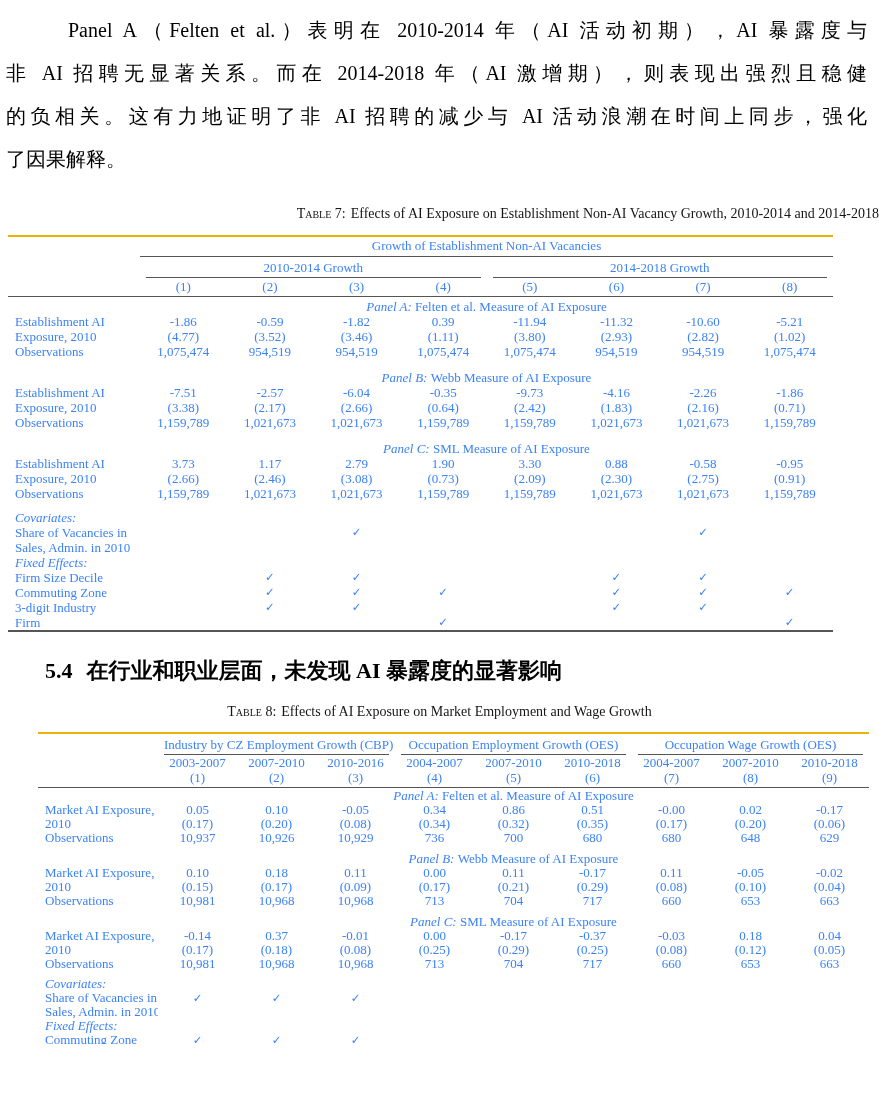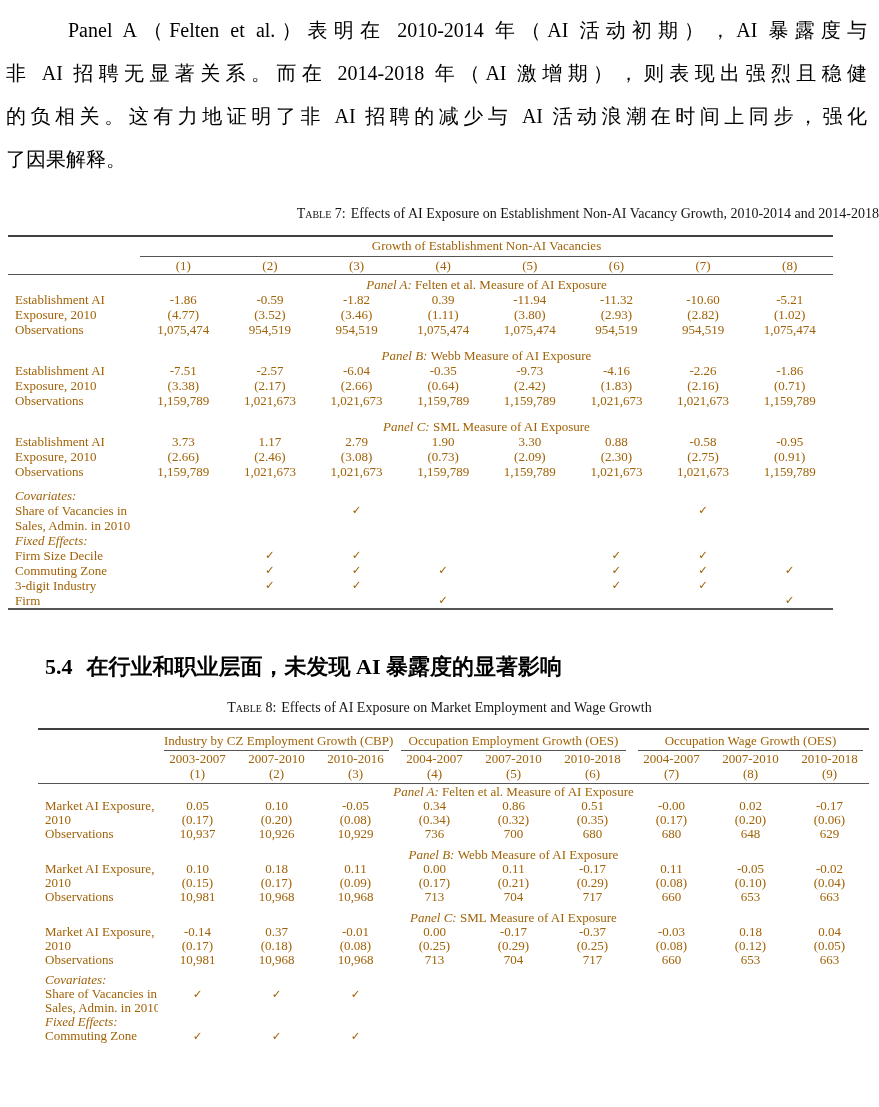--- a/index.html
+++ b/index.html
@@ -17,28 +17,28 @@
   .just  { text-align:justify; text-align-last:justify; }
   .indent{ text-indent:62px; }
 
   
   .caption { text-align:center; font-size:14px; color:#151515; }
   .t7cap { margin-top:25px; margin-bottom:13px;text-align:right; }
   .t8cap { margin-top:18px; margin-bottom:12px; }
   .sc { font-variant:small-caps; margin-right:5px; }
 
   
-  .sec { margin-top:42px; padding-left:45px; font-size:22px; font-weight:bold; color:#000; height:30px; line-height:30px; }
+  .sec { margin-top:24px; padding-left:45px; font-size:22px; font-weight:bold; color:#000; height:30px; line-height:30px; }
   .sec .num { margin-right:14px; }
 
   
   .tblwrap table {
     border-collapse:collapse; table-layout:fixed;
-    border-top:2px solid #404040; border-bottom:2px solid #555;
-    font-size:13px; color:#a16207;
+    border-top:2px solid #eab308; border-bottom:2px solid #555;
+    font-size:13px; color:#3b82f6;
   }
   .tbl7 table { width:825px; margin-left:8px; }
   .tbl8 table { width:831px; margin-left:38px; }
   .tbl7 col.c0 { width:132px; }
   .tbl8 col.c0 { width:120px; }
 
   .tblwrap td {
     padding:0; text-align:center; vertical-align:middle;
     white-space:nowrap; overflow:hidden;
   }
@@ -87,20 +87,29 @@
           <col>
           <col>
           <col>
           <col>
           <col>
         </colgroup>
         <tbody>
           <tr>
             <td></td>
             <td class="sph" colspan="8">Growth of Establishment Non-AI Vacancies</td>
+          </tr>
+          <tr>
+            <td></td>
+            <td class="gtd" colspan="4">
+              <div class="grp">2010-2014 Growth</div>
+            </td>
+            <td class="gtd" colspan="4">
+              <div class="grp">2014-2018 Growth</div>
+            </td>
           </tr>
           <tr class="mid">
             <td></td>
             <td class="num">(1)</td>
             <td class="num">(2)</td>
             <td class="num">(3)</td>
             <td class="num">(4)</td>
             <td class="num">(5)</td>
             <td class="num">(6)</td>
             <td class="num">(7)</td>

